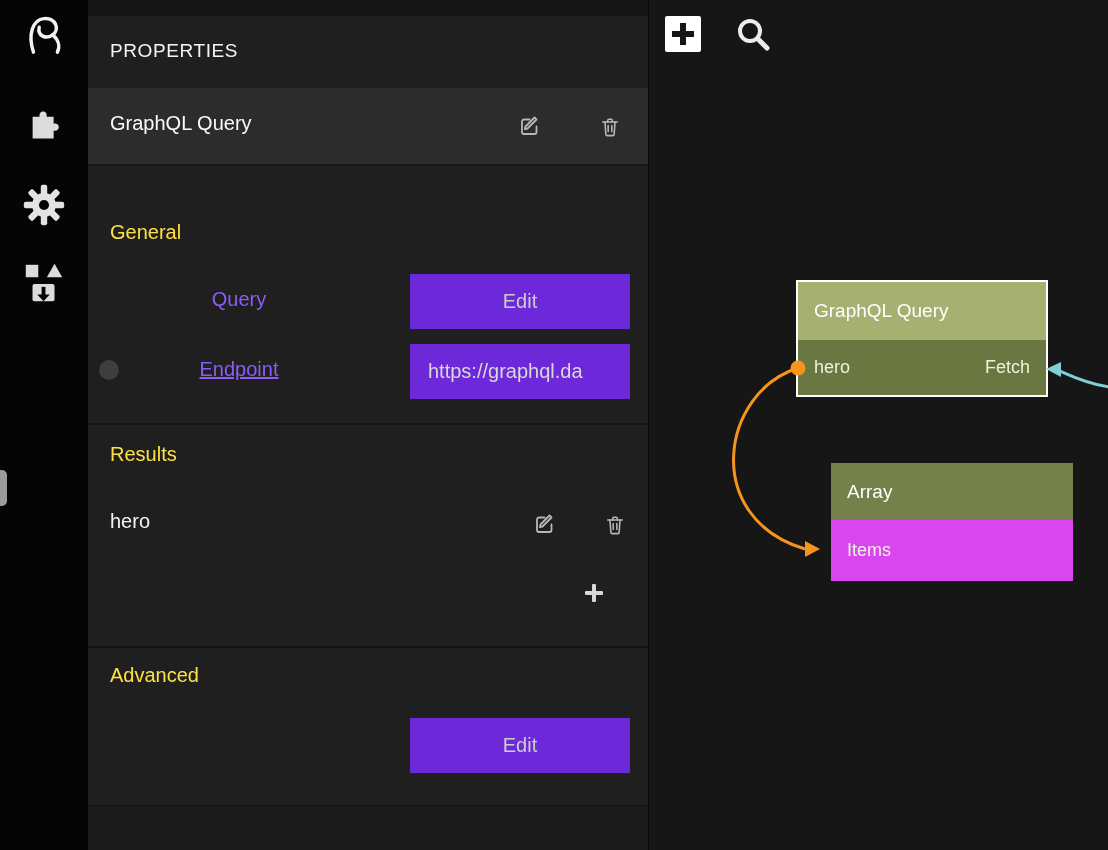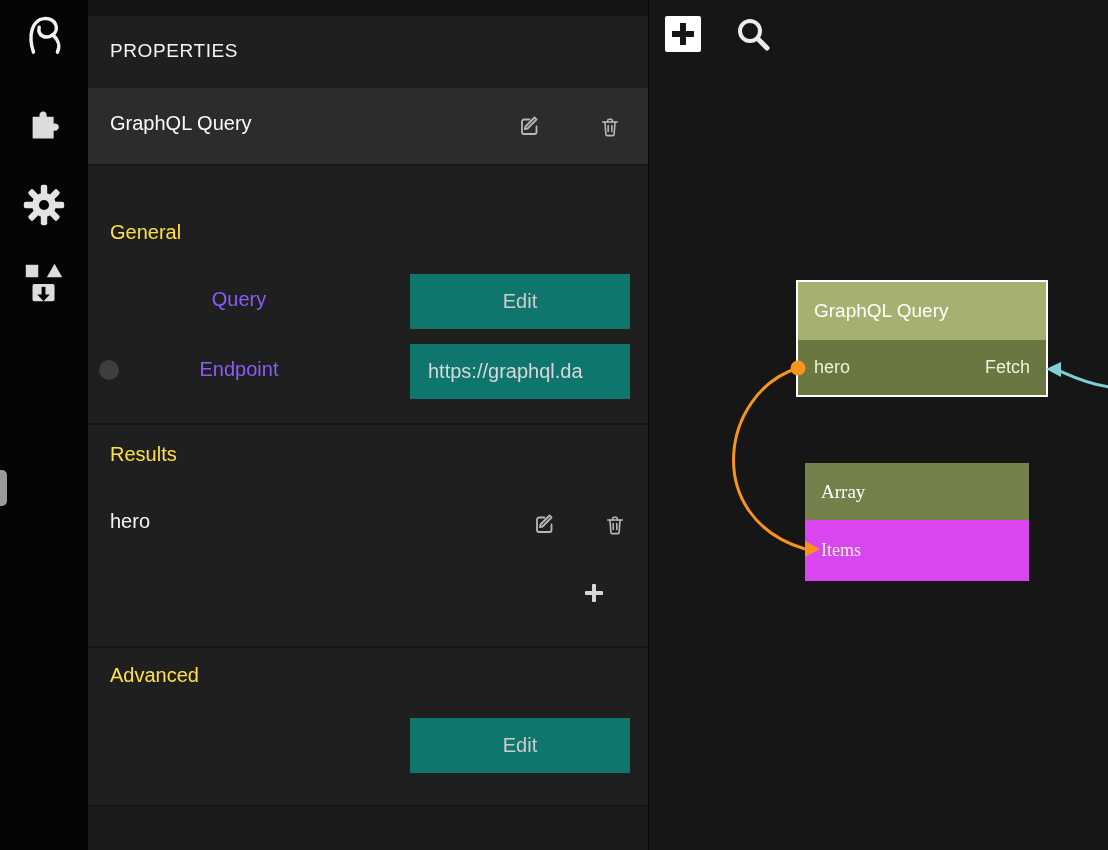--- a/index.html
+++ b/index.html
@@ -26,24 +26,24 @@
   .sel-edit{left:430px;top:26px;}
   .sel-trash{left:510px;top:27px;}
 
   .section-title{position:absolute;left:22px;font-size:20px;color:#fde047;}
   .t-general{top:205px;}
   .t-results{top:427px;}
   .t-advanced{top:648px;}
 
   .row-label{position:absolute;left:0;width:302px;text-align:center;font-size:20px;color:#8b5cf6;}
   .l-query{top:272px;}
-  .l-endpoint{top:342px;}
+  .l-endpoint{top:342px;text-decoration:underline;}
   .l-rh{top:716px;}
 
-  .ctl{position:absolute;left:322px;width:220px;height:55px;background:#0f766e;border:none;color:#cdcdcd;font-size:20px;font-family:inherit;}
+  .ctl{position:absolute;left:322px;width:220px;height:55px;background:#6d28d9;border:none;color:#cdcdcd;font-size:20px;font-family:inherit;}
   .btn{display:flex;align-items:center;justify-content:center;cursor:pointer;}
   .b-query{top:258px;}
   .b-endpoint{top:328px;overflow:hidden;cursor:text;}
   .b-endpoint span{display:block;line-height:55px;padding-left:18px;white-space:nowrap;color:#d8d8d8;}
   .b-rh{top:702px;}
 
   .port-dot{position:absolute;left:11px;top:344px;width:20px;height:20px;border-radius:50%;background:#3e3e3e;cursor:pointer;}
 
   .divider{position:absolute;left:0;width:560px;height:2px;background:#141414;}
   .d1{top:407px;} .d2{top:630px;} .d3{top:789px;}
@@ -58,21 +58,21 @@
   .canvas{position:absolute;left:648px;top:0;width:460px;height:850px;background:#161616;border-left:1px solid #0a0a0a;}
   .cv-add{position:absolute;left:16px;top:16px;width:36px;height:36px;cursor:pointer;}
   .cv-search{position:absolute;left:84px;top:14px;width:40px;height:40px;cursor:pointer;}
 
   .node{position:absolute;cursor:grab;z-index:1;}
   .node-header{font-size:19px;color:#fff;padding-left:16px;display:flex;align-items:center;}
   .node-body{display:flex;align-items:center;justify-content:space-between;padding:0 16px;font-size:18px;color:#eef2dd;}
   .node-gql{left:147px;top:280px;width:248px;border:2px solid #ffffff;}
   .node-gql .node-header{height:58px;background:#a6b171;}
   .node-gql .node-body{height:55px;background:#6a7741;}
-  .node-array{left:156px;top:463px;width:224px;font-family:Liberation Serif, serif;}
+  .node-array{left:182px;top:463px;width:242px;}
   .node-array .node-header{height:57px;background:#75814b;}
   .node-array .node-body{height:61px;background:#d946ef;justify-content:flex-start;}
   .port-label{cursor:crosshair;}
 
   .wires{position:absolute;left:0;top:0;width:460px;height:850px;z-index:2;pointer-events:none;}
 </style>
 </head>
 <body>
 
 <div class="app">

